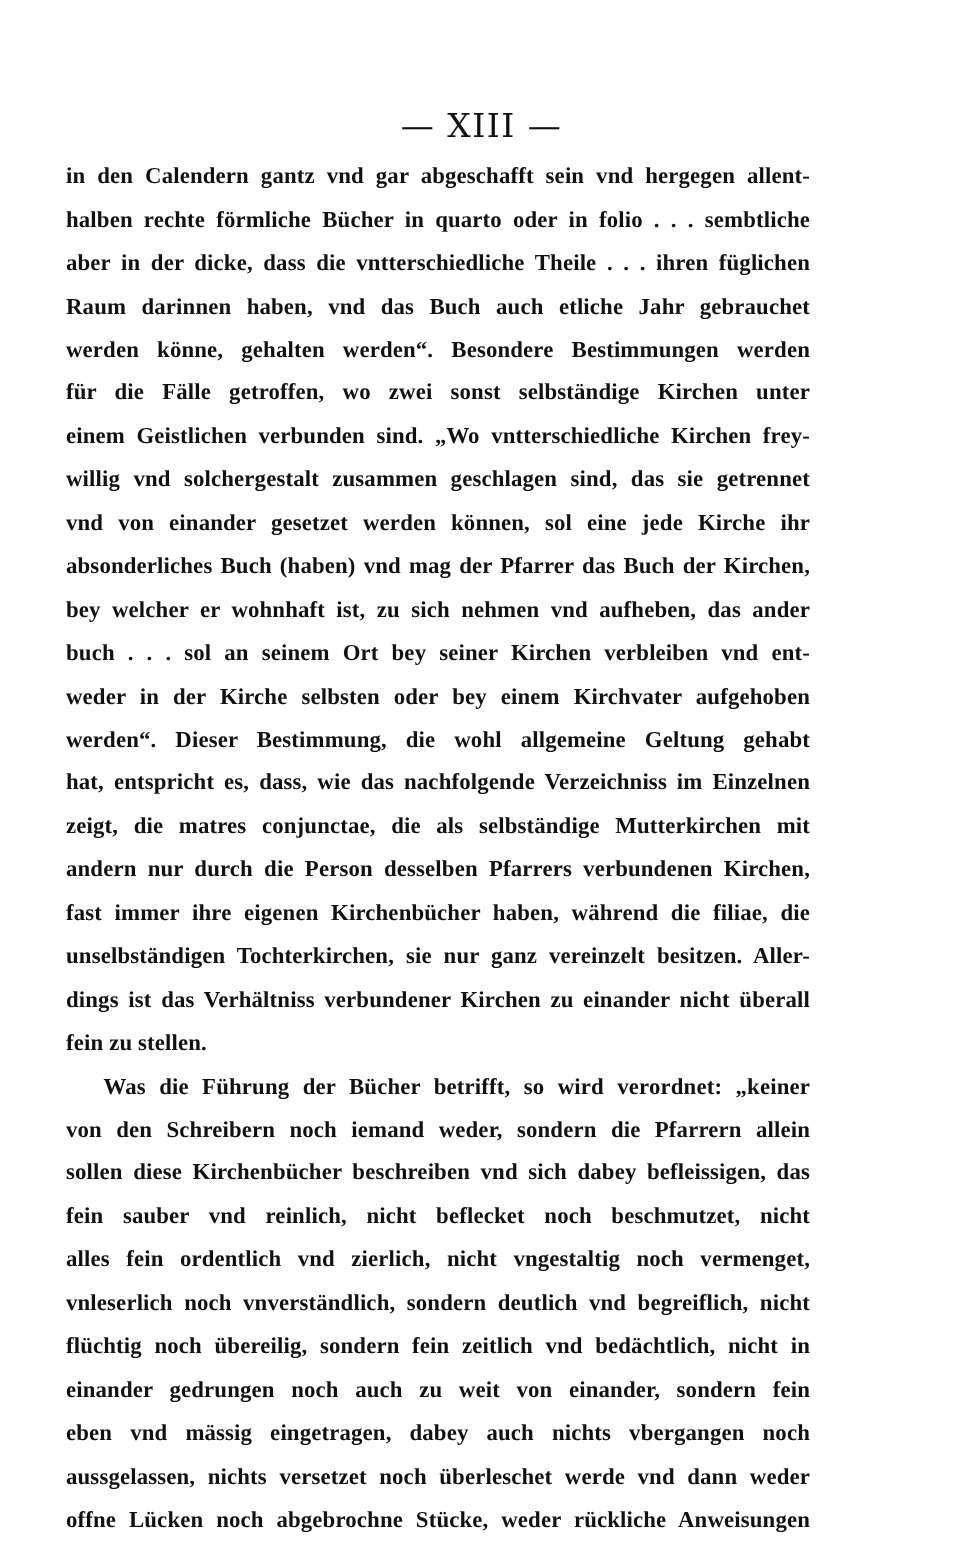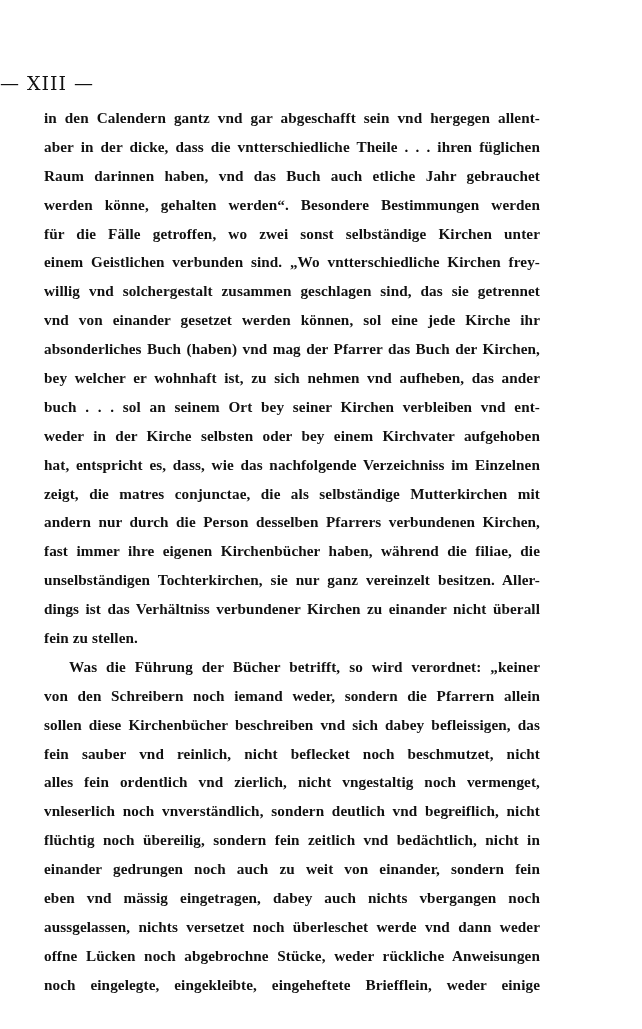--- a/index.html
+++ b/index.html
@@ -1,45 +1,47 @@
 <!DOCTYPE html>
 <html><head>
   <meta charset="utf-8">
   <style>
     html, body { margin:0; padding:0; background:#ffffff; }
     body { width:642px; height:1029px; position:relative; overflow:hidden;
       font-family: "DejaVu Serif", "Liberation Serif", serif; color:#111; }
-    .page-header { position:absolute; top:72px; left:0; width:642px; text-align:left;
-      font-size:19px; letter-spacing:1px; }
+    .page-header { position:absolute; top:72px; left:0; width:642px; text-align:center;
+      font-size:22px; letter-spacing:1px; }
     .body-text { position:absolute; left:44px; width:496px; top:104px; }
     .line { height:28.9px; line-height:28.9px; font-size:15.2px; white-space:nowrap;
       text-align:justify; text-align-last:justify; font-family:"Liberation Serif", serif;
       font-weight:bold; letter-spacing:0.1px; }
     .line.last { text-align-last:left; }
     .line.indent { padding-left:25px; }
   </style>
 </head>
 <body>
 
 <div class="page-header">— XIII —</div>
 
 <div class="body-text">
   <div>
     <div class="line">in den Calendern gantz vnd gar abgeschafft sein vnd hergegen allent-</div>
+    <div class="line">halben rechte förmliche Bücher in quarto oder in folio . . . sembtliche</div>
     <div class="line">aber in der dicke, dass die vntterschiedliche Theile . . . ihren füglichen</div>
     <div class="line">Raum darinnen haben, vnd das Buch auch etliche Jahr gebrauchet</div>
     <div class="line">werden könne, gehalten werden“. Besondere Bestimmungen werden</div>
     <div class="line">für die Fälle getroffen, wo zwei sonst selbständige Kirchen unter</div>
     <div class="line">einem Geistlichen verbunden sind. „Wo vntterschiedliche Kirchen frey-</div>
     <div class="line">willig vnd solchergestalt zusammen geschlagen sind, das sie getrennet</div>
     <div class="line">vnd von einander gesetzet werden können, sol eine jede Kirche ihr</div>
     <div class="line">absonderliches Buch (haben) vnd mag der Pfarrer das Buch der Kirchen,</div>
     <div class="line">bey welcher er wohnhaft ist, zu sich nehmen vnd aufheben, das ander</div>
     <div class="line">buch . . . sol an seinem Ort bey seiner Kirchen verbleiben vnd ent-</div>
     <div class="line">weder in der Kirche selbsten oder bey einem Kirchvater aufgehoben</div>
+    <div class="line">werden“. Dieser Bestimmung, die wohl allgemeine Geltung gehabt</div>
     <div class="line">hat, entspricht es, dass, wie das nachfolgende Verzeichniss im Einzelnen</div>
     <div class="line">zeigt, die matres conjunctae, die als selbständige Mutterkirchen mit</div>
     <div class="line">andern nur durch die Person desselben Pfarrers verbundenen Kirchen,</div>
     <div class="line">fast immer ihre eigenen Kirchenbücher haben, während die filiae, die</div>
     <div class="line">unselbständigen Tochterkirchen, sie nur ganz vereinzelt besitzen. Aller-</div>
     <div class="line">dings ist das Verhältniss verbundener Kirchen zu einander nicht überall</div>
     <div class="line last">fein zu stellen.</div>
   </div>
   <div>
     <div class="line indent">Was die Führung der Bücher betrifft, so wird verordnet: „keiner</div>

